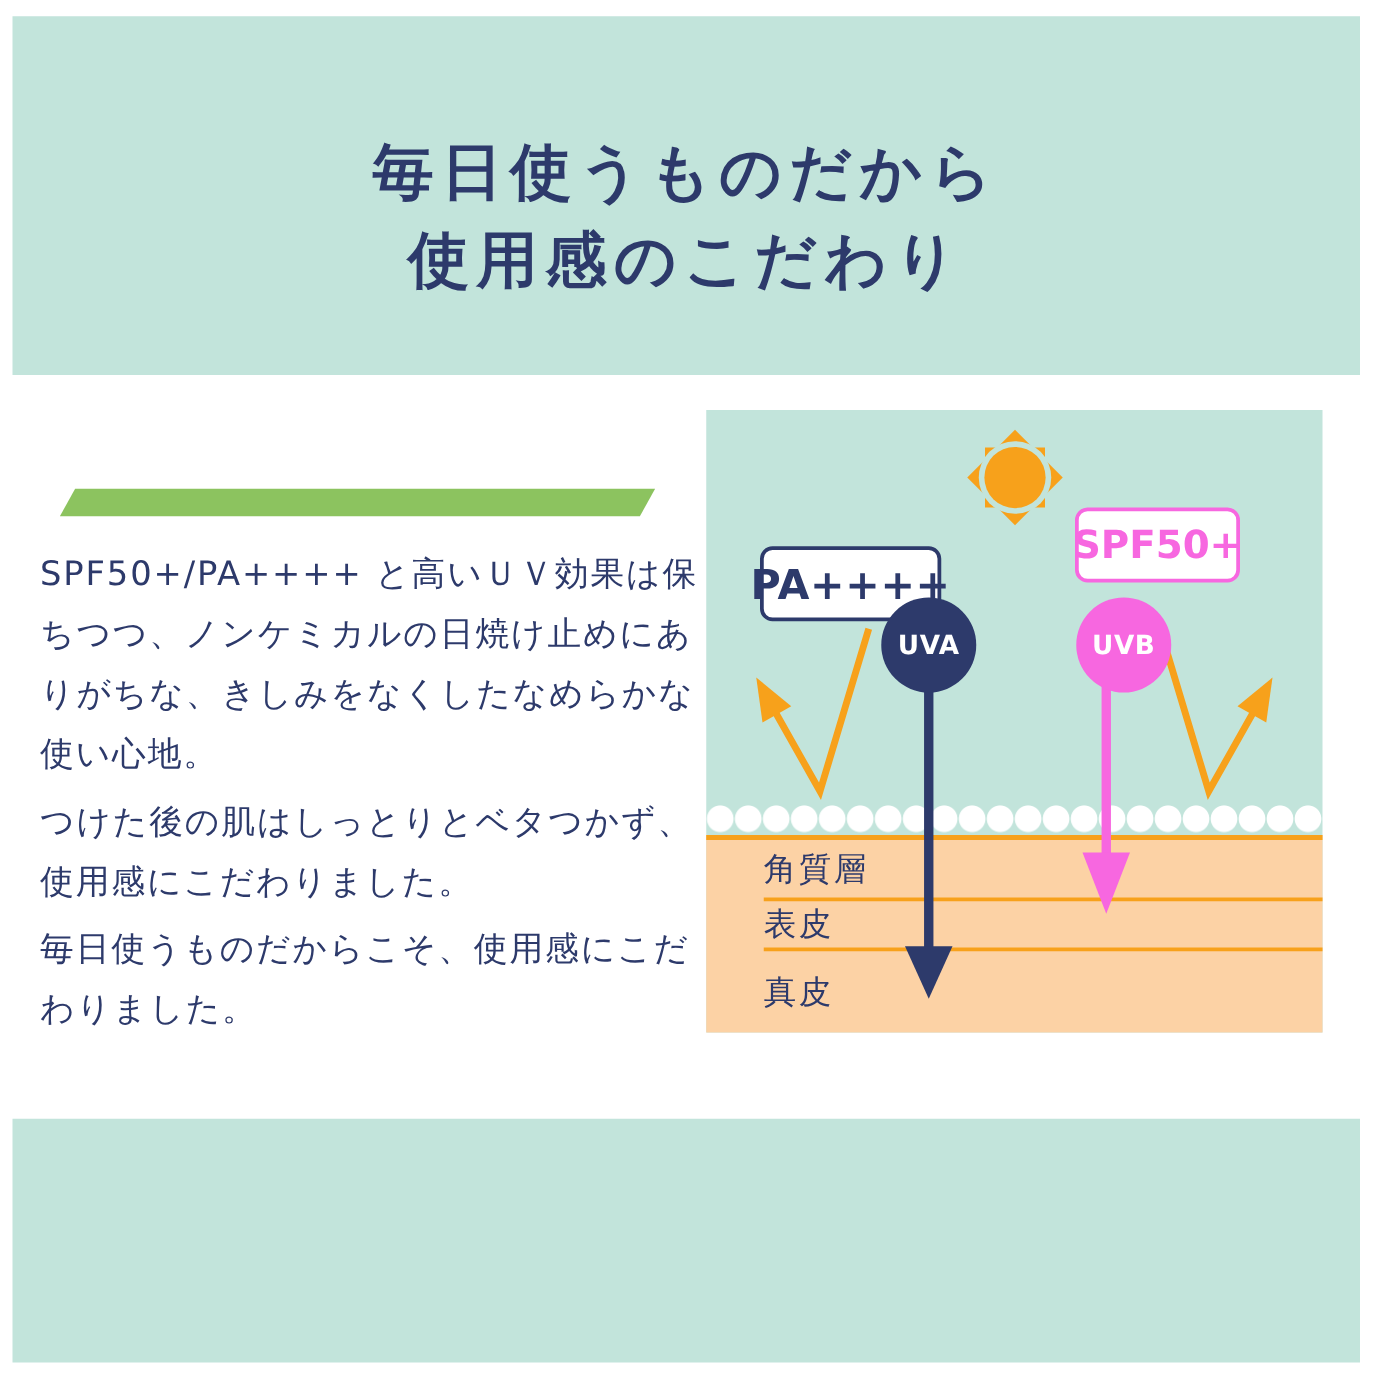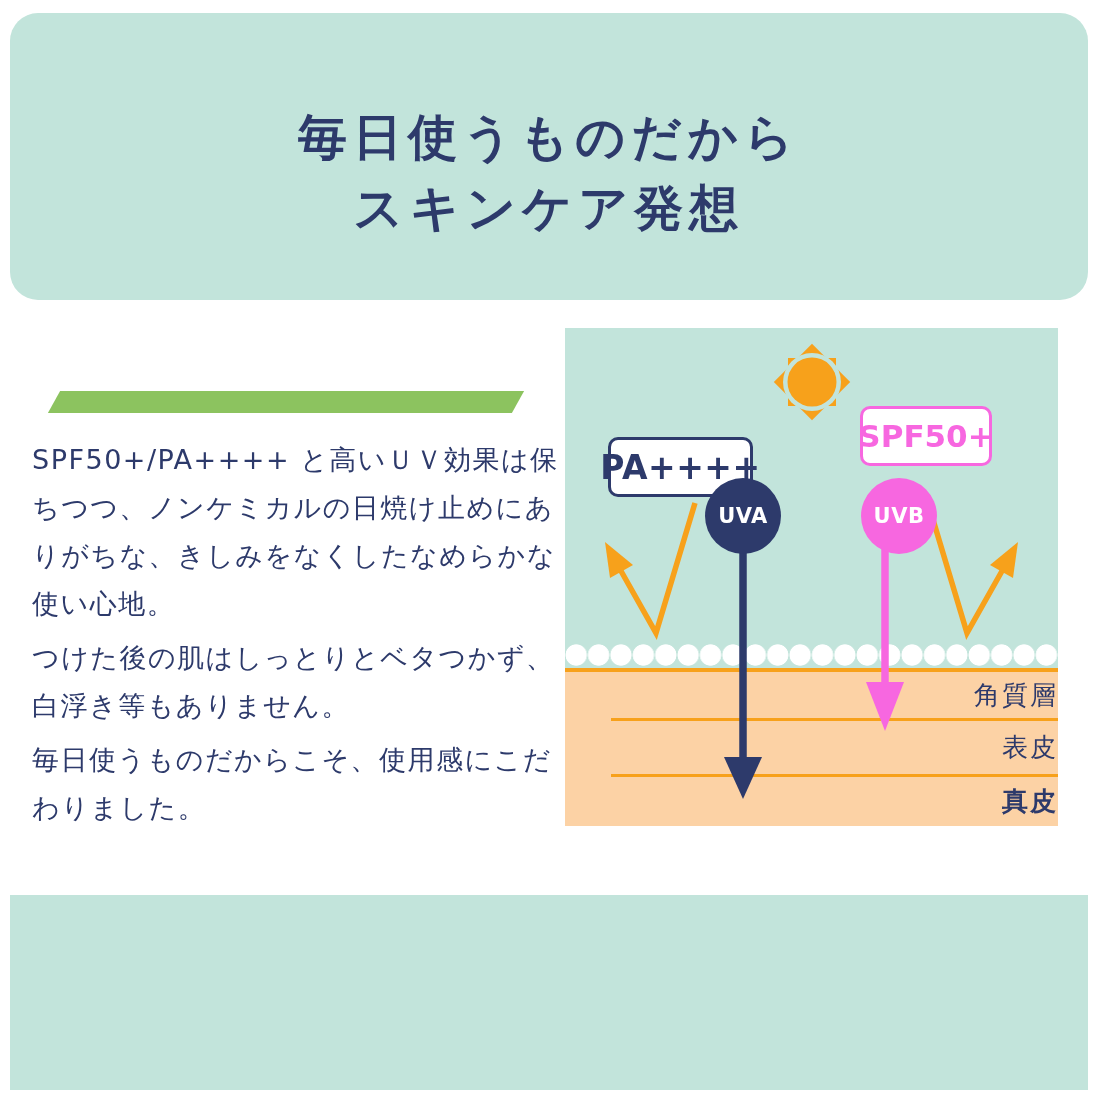--- a/index.html
+++ b/index.html
@@ -6,67 +6,67 @@
     --mint:#c2e4db; --navy:#2d3a6b; --green:#8cc35f; --orange:#f7a11b;
     --pink:#f767e0; --peach:#fcd2a5; --white:#ffffff;
   }
   *{margin:0;padding:0;box-sizing:border-box;}
   html,body{background:#ffffff;}
   body{font-family:"DejaVu Sans","Liberation Sans",sans-serif;}
   .page{position:relative;width:1098px;height:1098px;background:#fff;overflow:hidden;}
 
   
   .banner{position:absolute;left:10px;width:1078px;background:var(--mint,#c2e4db);}
-  .banner.top{top:13px;height:287px;display:flex;flex-direction:column;align-items:center;justify-content:center;padding-top:33px;border-radius:28px;}
+  .banner.top{top:13px;height:287px;display:flex;flex-direction:column;align-items:center;justify-content:center;padding-top:33px;}
   .banner.bottom{top:895px;height:195px;}
   .banner-title{color:var(--navy,#2d3a6b);font-weight:bold;font-size:49px;line-height:71px;letter-spacing:6px;text-align:center;}
 
   
   .heading-highlight{position:absolute;left:54px;top:391px;width:464px;height:22px;background:var(--green,#8cc35f);transform:skewX(-29deg);}
   .section-heading{position:absolute;left:66px;top:368px;width:520px;color:var(--navy,#2d3a6b);font-size:37px;font-weight:bold;letter-spacing:1px;white-space:nowrap;}
   .paragraphs{position:absolute;left:32px;top:436px;width:548px;color:var(--navy,#2d3a6b);font-size:27px;line-height:48px;letter-spacing:1.5px;}
   .paragraphs p{margin:0 0 6px 0;}
 
   
   .diagram{position:absolute;left:565px;top:328px;width:493px;height:498px;background:var(--mint,#c2e4db);}
   .beads{position:absolute;left:0;top:316px;width:100%;height:22px;
     background-image:radial-gradient(circle at 11.2px 11px, #ffffff 10.3px, rgba(255,255,255,0) 11px);
     background-size:22.4px 22px;background-repeat:repeat-x;}
   .skin{position:absolute;left:0;top:340px;width:100%;height:158px;background:var(--peach,#fcd2a5);border-top:4px solid var(--orange,#f7a11b);display:flex;flex-direction:column;}
-  .skin .layer{display:flex;align-items:center;justify-content:flex-end;color:var(--navy,#2d3a6b);font-size:26px;letter-spacing:2px;margin-left:46px;}
+  .skin .layer{display:flex;align-items:center;justify-content:flex-start;color:var(--navy,#2d3a6b);font-size:26px;letter-spacing:2px;margin-left:46px;}
   .skin .layer-1{height:49px;border-bottom:3px solid var(--orange,#f7a11b);}
-  .skin .layer-2{height:56px;border-bottom:3px solid var(--orange,#f7a11b);}
-  .skin .layer-3{flex:1;font-weight:bold;}
+  .skin .layer-2{height:40px;border-bottom:3px solid var(--orange,#f7a11b);}
+  .skin .layer-3{flex:1;}
   .diagram-svg{position:absolute;left:0;top:0;width:493px;height:498px;}
 
   .badge{position:absolute;top:78px;height:60px;background:#fff;border-radius:10px;display:flex;align-items:center;justify-content:center;font-weight:bold;}
   .badge.pa{left:43px;width:145px;border:3.5px solid var(--navy,#2d3a6b);color:var(--navy,#2d3a6b);font-size:33px;letter-spacing:0.5px;margin-top:31px;}
   .badge.spf{left:295px;width:132px;border:3.5px solid var(--pink,#f767e0);color:var(--pink,#f767e0);font-size:31px;}
 
   .ray-circle{position:absolute;top:150px;width:76px;height:76px;border-radius:50%;display:flex;align-items:center;justify-content:center;color:#fff;font-weight:bold;font-size:21px;letter-spacing:0.5px;}
   .ray-circle.uva{left:140px;background:var(--navy,#2d3a6b);}
   .ray-circle.uvb{left:296px;background:var(--pink,#f767e0);}
 </style>
 </head>
 <body>
 
 <div class="page">
 
   <header class="banner top">
     <div class="banner-title">
       <div>毎日使うものだから</div>
-      <div>スキンケア発想</div>
+      <div>使用感のこだわり</div>
     </div>
   </header>
 
   <div class="heading-highlight"></div>
 
   <div class="paragraphs">
     <p>SPF50+/PA++++ と高いＵＶ効果は保ちつつ、ノンケミカルの日焼け止めにありがちな、きしみをなくしたなめらかな使い心地。</p>
-    <p>つけた後の肌はしっとりとベタつかず、白浮き等もありません。</p>
+    <p>つけた後の肌はしっとりとベタつかず、使用感にこだわりました。</p>
     <p>毎日使うものだからこそ、使用感にこだわりました。</p>
   </div>
 
   <div class="diagram">
 
     <div class="beads"></div>
 
     <div class="skin">
       <div class="layer layer-1">
         <span>角質層</span>

